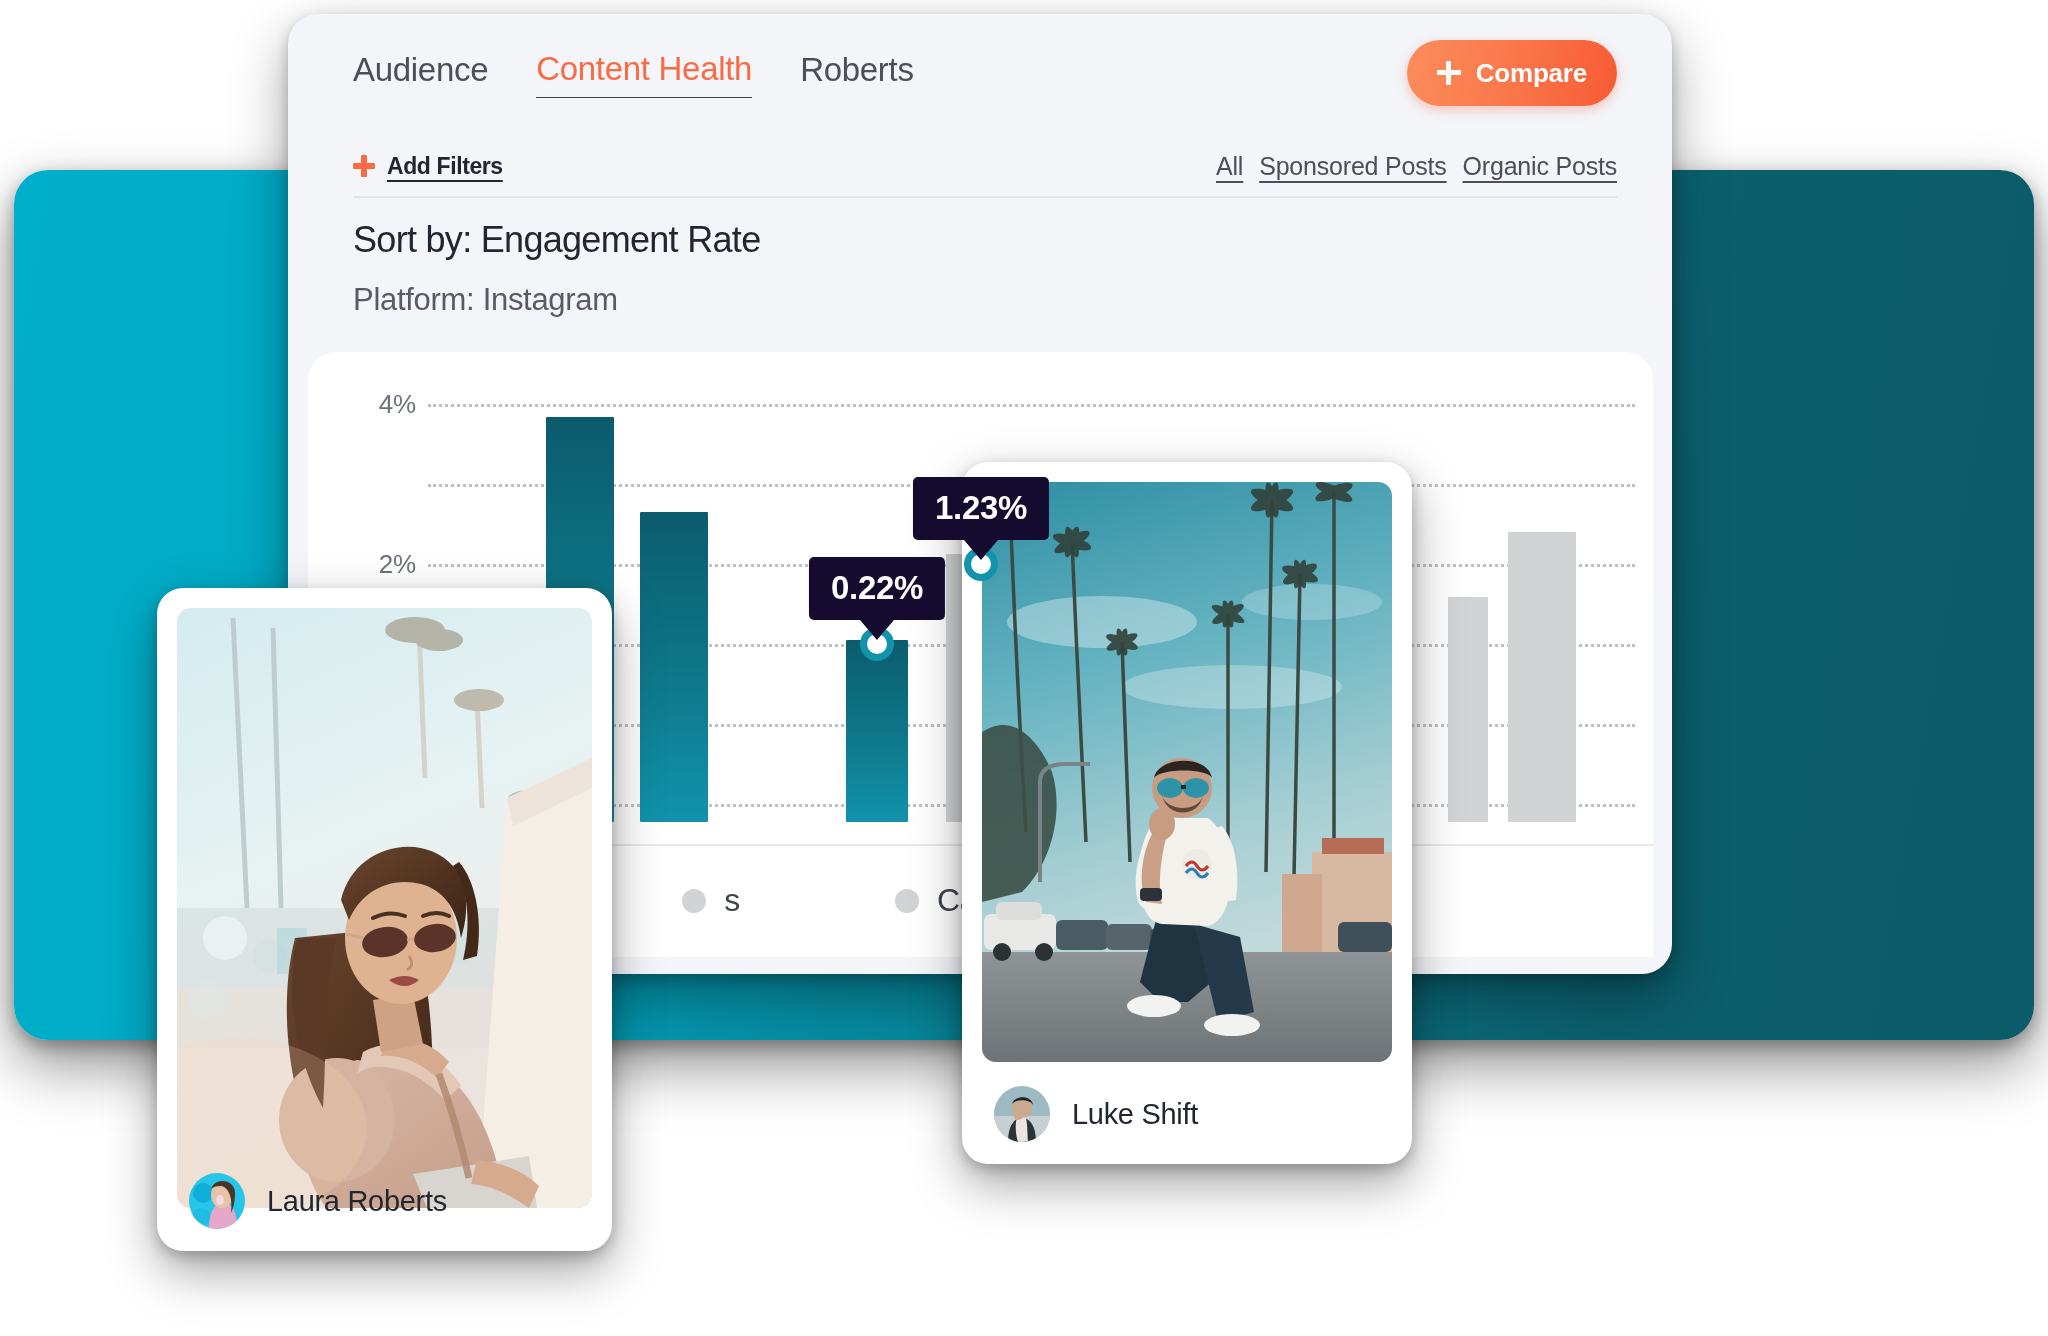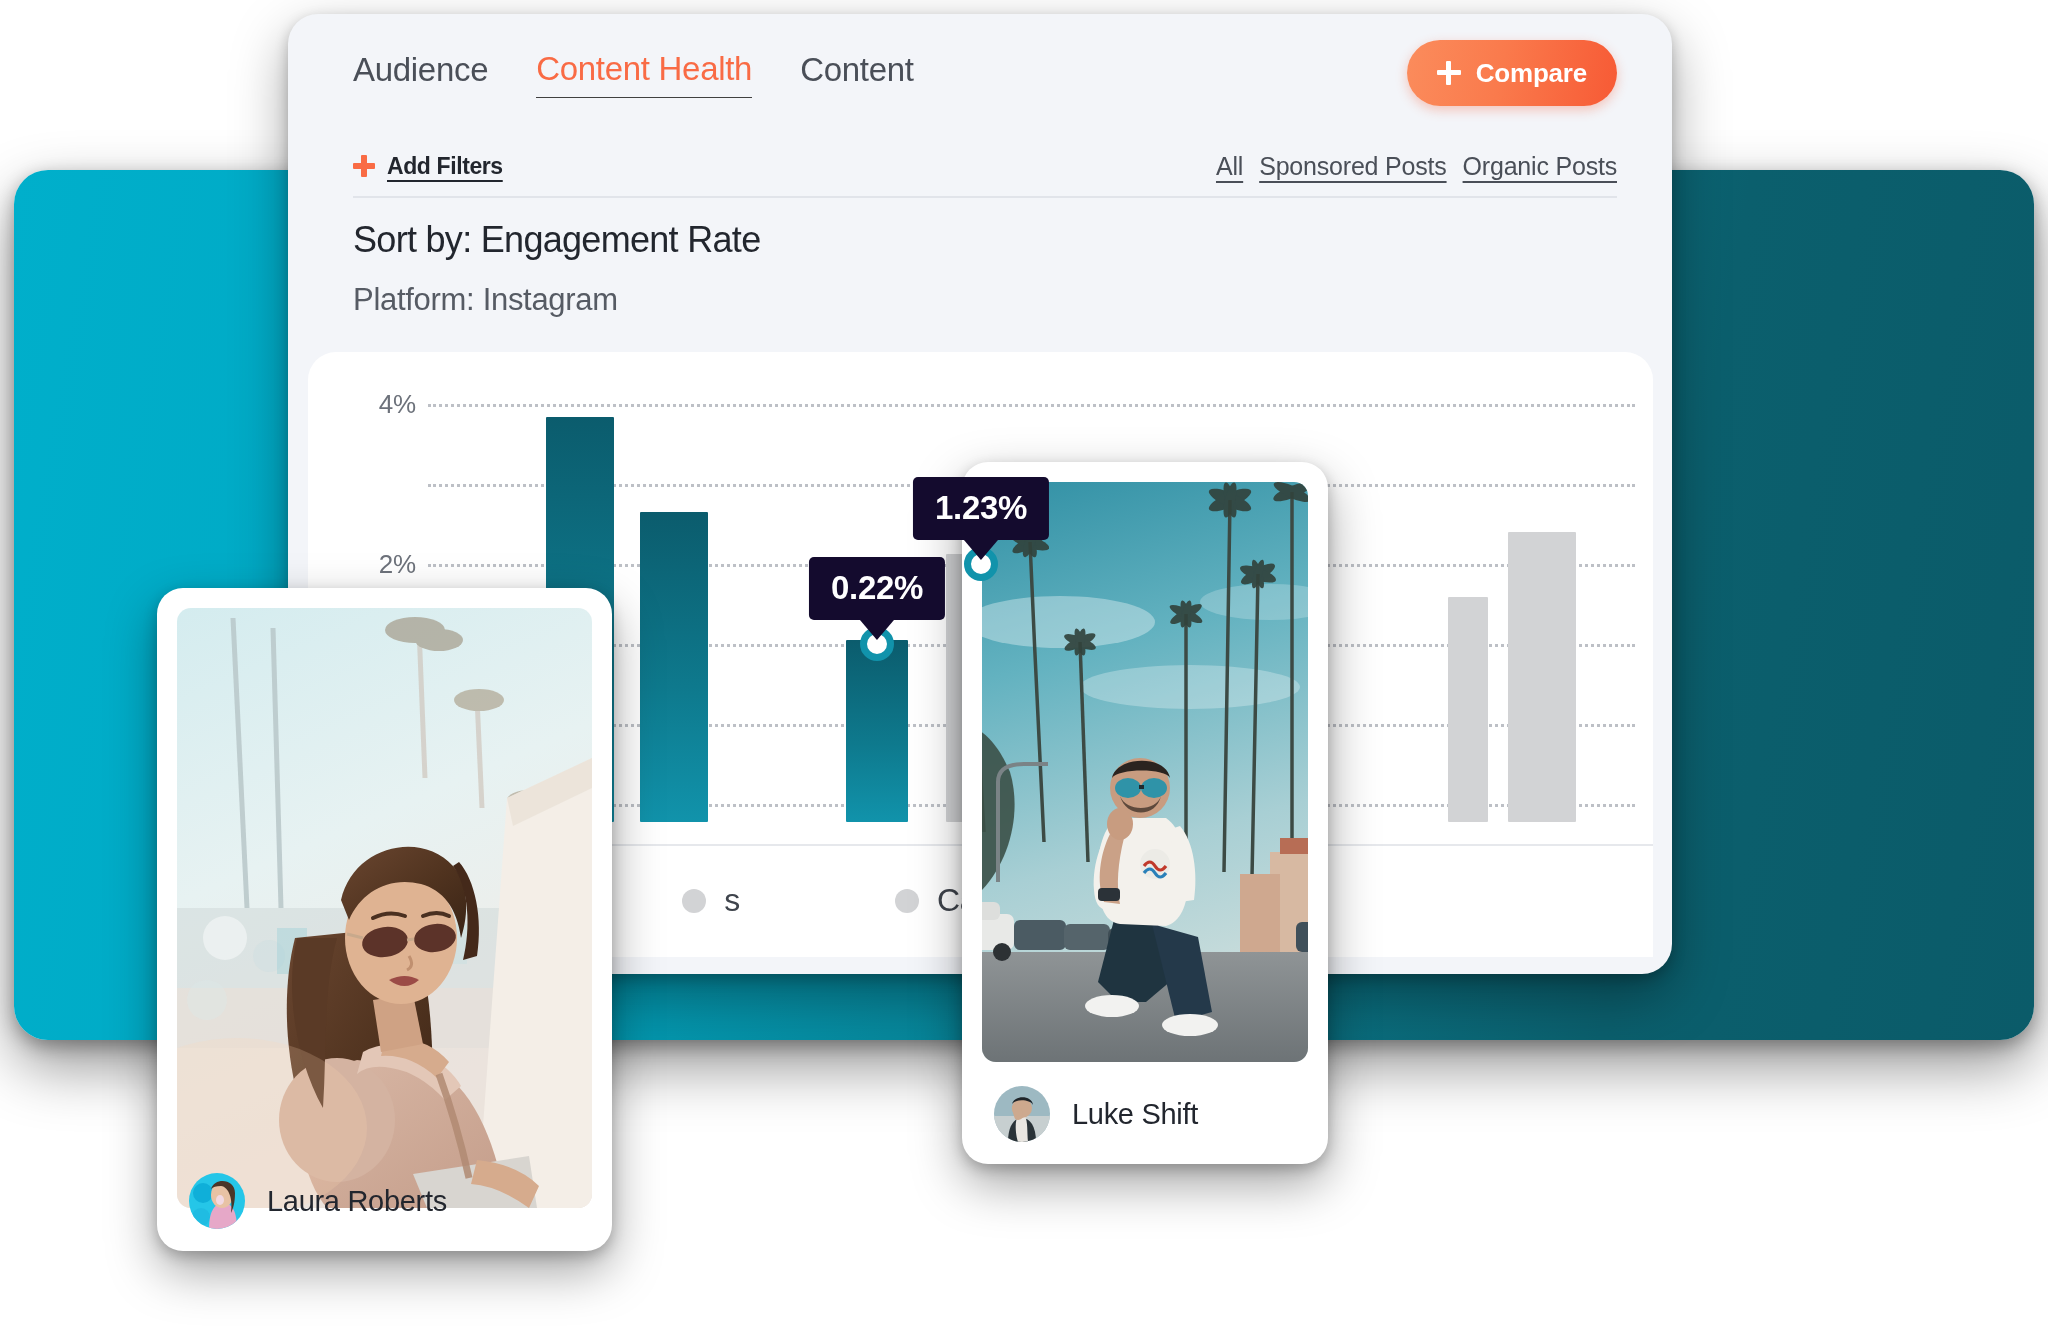--- a/index.html
+++ b/index.html
@@ -231,21 +231,21 @@
 
   
   .post-card {
     position: absolute;
     background: #ffffff;
     border-radius: 26px;
     box-shadow: 0 20px 50px rgba(0,0,0,0.36), 0 5px 14px rgba(0,0,0,0.22);
     overflow: hidden;
   }
   .post-card.laura { left: 157px; top: 588px; width: 455px; height: 663px; }
-  .post-card.luke  { left: 962px; top: 462px; width: 366px; height: 702px; }
+  .post-card.luke  { left: 962px; top: 462px; width: 450px; height: 702px; }
 
   .post-photo {
     position: absolute;
     left: 20px; right: 20px; top: 20px;
     border-radius: 14px;
     overflow: hidden;
   }
   .post-card.laura .post-photo { height: 600px; }
   .post-card.luke  .post-photo { height: 580px; }
 
@@ -274,21 +274,21 @@
   <div class="dashboard">
 
     <div class="tabs">
       <div class="tab">
         <span>Audience</span>
       </div>
       <div class="tab active">
         <span>Content Health</span>
       </div>
       <div class="tab">
-        <span>Content</span>
+        <span>Roberts</span>
       </div>
     </div>
 
     <button class="compare-btn">
       <span class="plus-glyph"></span>
       <span>Compare</span>
     </button>
 
     <div class="filter-row">
       <div class="add-filters">

